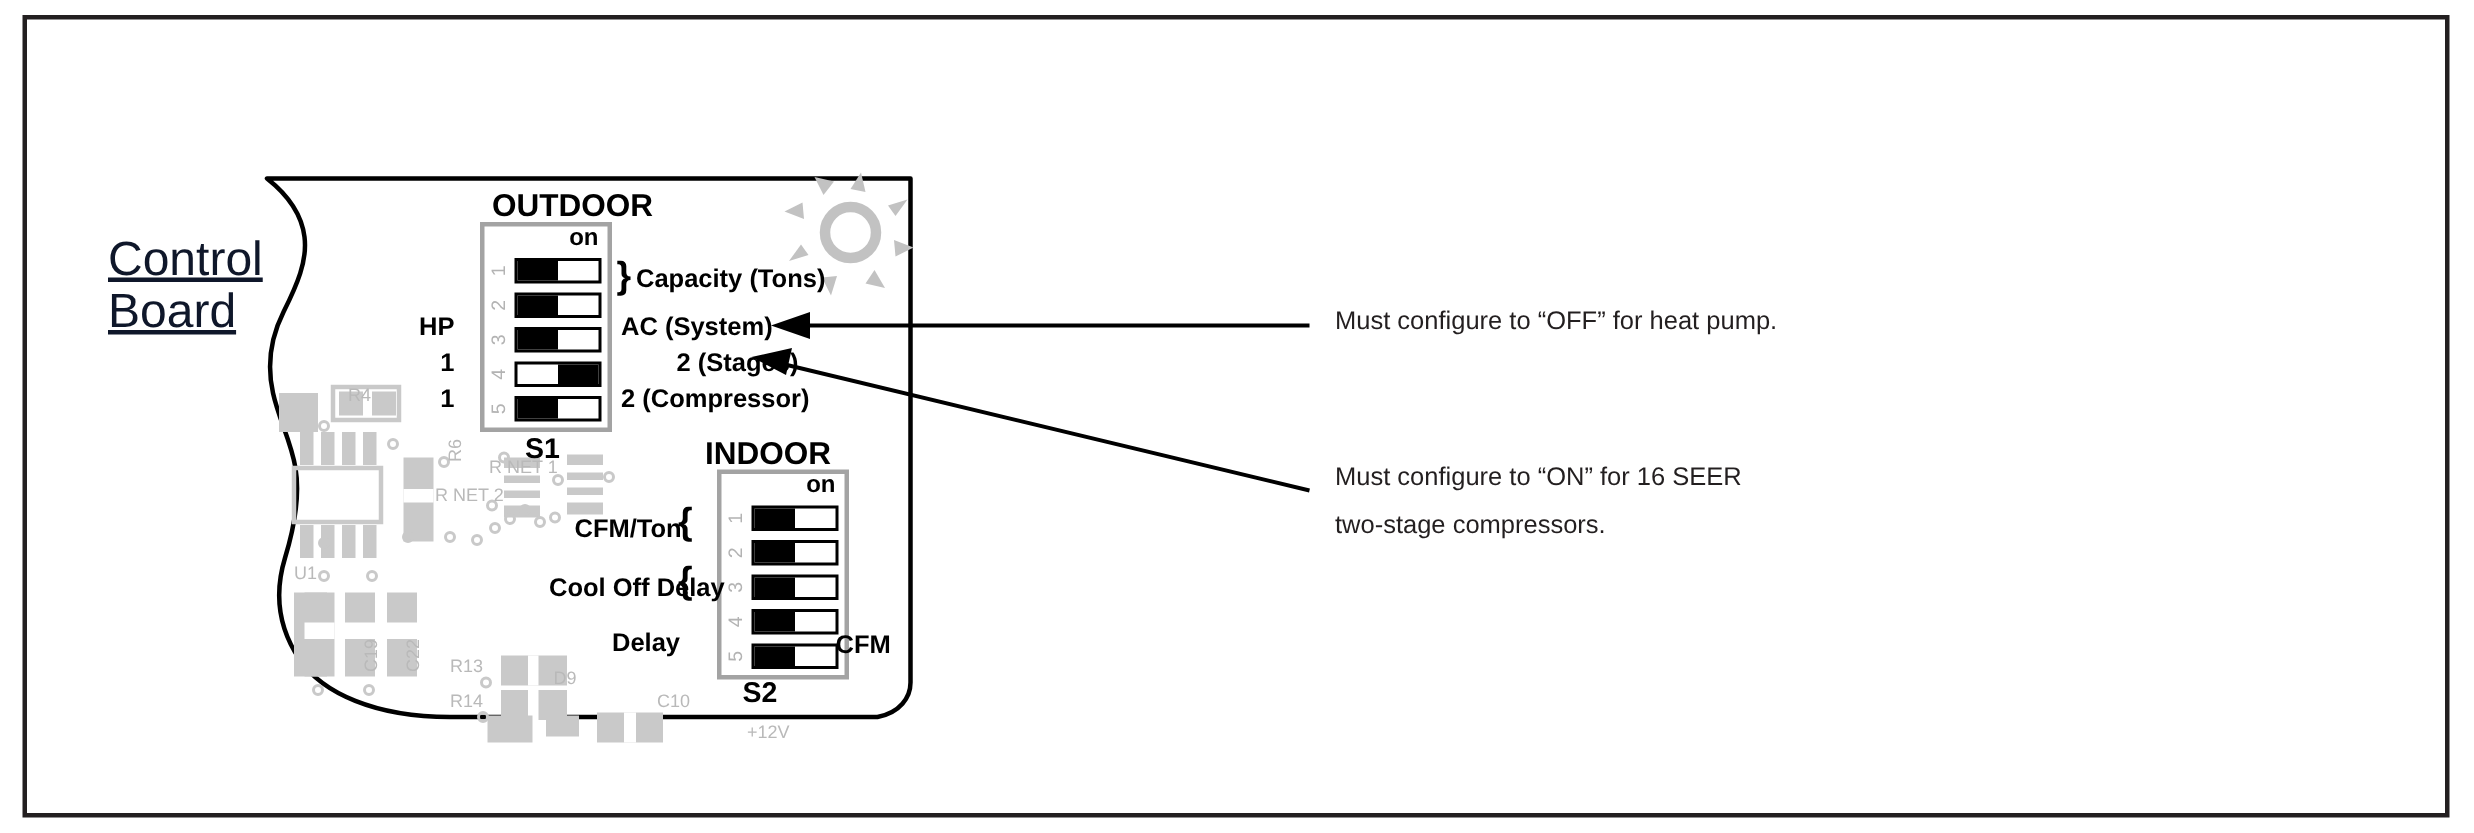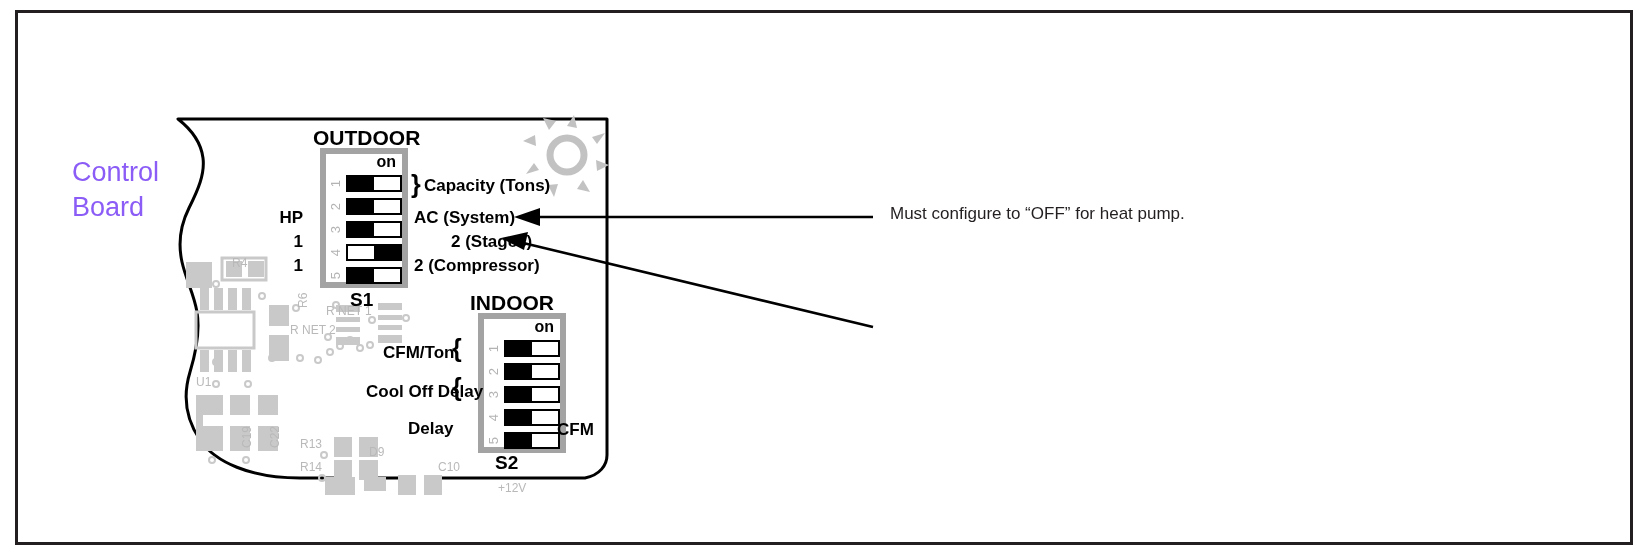--- a/index.html
+++ b/index.html
@@ -37,37 +37,38 @@
     font-size: 31px;
     color: #231f20;
     letter-spacing: 0.1px;
     white-space: nowrap;
   }
   
   #control-board-label {
     position: absolute;
     left: 72px;
     top: 155px;
-    font-size: 27px;
+    font-size: 32px;
     line-height: 35px;
-    color: #8b5cf6;
+    color: #0f172a;
+    text-decoration: underline;
   }
   
   #board-svg {
     position: absolute;
     left: 0;
     top: 0;
     width: 1649px;
     height: 555px;
     pointer-events: none;
   }
   
   .dip-block {
     position: absolute;
-    border: 6px solid #a3a3a3;
+    border: 3px solid #a3a3a3;
     background: #ffffff;
     box-sizing: border-box;
   }
   .dip-on-label {
     position: absolute;
     right: 6px;
     top: 1px;
     font-size: 16px;
     font-weight: bold;
     color: #000;
@@ -272,21 +273,21 @@
       <line x1="873" y1="217" x2="528" y2="217" stroke="#000000" stroke-width="2.6"></line>
       <polygon points="514,217 540,208 540,226" fill="#000000"></polygon>
     </g>
 
     <g>
       <line x1="873" y1="327" x2="515" y2="241" stroke="#000000" stroke-width="2.6"></line>
       <polygon points="501,238 528,232 524,250" fill="#000000"></polygon>
     </g>
   </svg>
 
-  <div class="hdr-label" style="left:313px; top:126px;text-align:right;">OUTDOOR</div>
+  <div class="hdr-label" style="left:328px; top:126px;text-align:right;">OUTDOOR</div>
 
   <div class="dip-block" id="outdoor-block" style="left:320px; top:148px; width:88px; height:140px;">
     <div class="dip-on-label">on</div>
     <div class="dip-rows" id="outdoor-rows">
         <div class="dip-row">
           <div class="dip-num">1</div>
           <div class="dip-switch">
             <div class="dip-knob left"></div>
           </div>
         </div>
@@ -374,20 +375,22 @@
   <div class="brace" style="left:452px; top:336px;">{</div>
 
   <div class="right-label" style="left:366px; top:382px;">Cool Off Delay</div>
   <div class="brace" style="left:452px; top:375px;">{</div>
 
   <div class="right-label" style="left:408px; top:419px;">Delay</div>
 
   <div class="right-label" style="left:557px; top:420px;">CFM</div>
 
   <div class="note" style="left:890px; top:198px;">Must configure to “OFF” for heat pump.</div>
+  <div class="note" style="left:890px; top:302px;">Must configure to “ON” for 16 SEER
+two-stage compressors.</div>
 
   <div class="silk" style="left:232px; top:256px;">R4</div>
   <div class="silk rot" style="left:296px; top:308px;">R6</div>
   <div class="silk" style="left:196px; top:375px;">U1</div>
   <div class="silk" style="left:326px; top:304px;">R NET 1</div>
   <div class="silk" style="left:290px; top:323px;">R NET 2</div>
   <div class="silk" style="left:300px; top:437px;">R13</div>
   <div class="silk" style="left:300px; top:460px;">R14</div>
   <div class="silk" style="left:369px; top:445px;">D9</div>
   <div class="silk rot" style="left:268px; top:448px;">C22</div>

